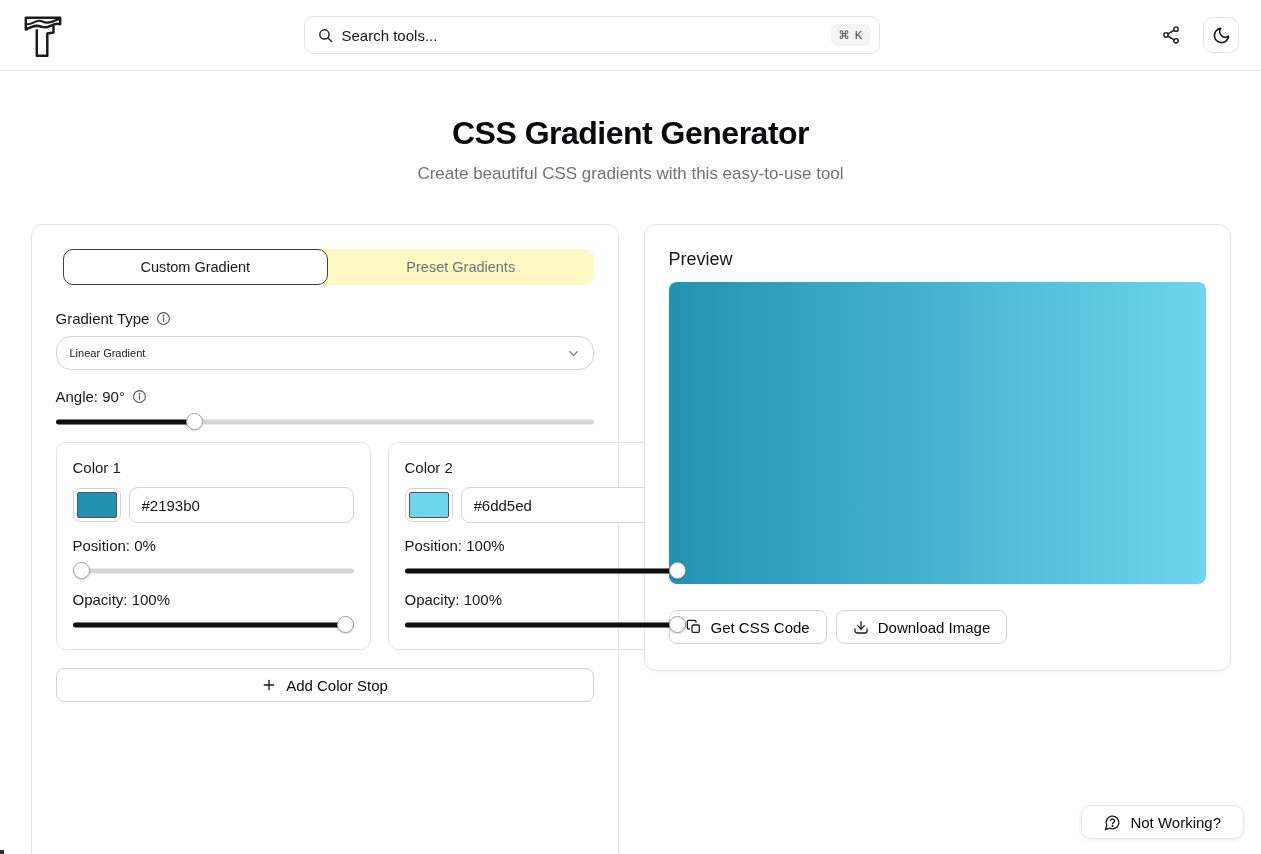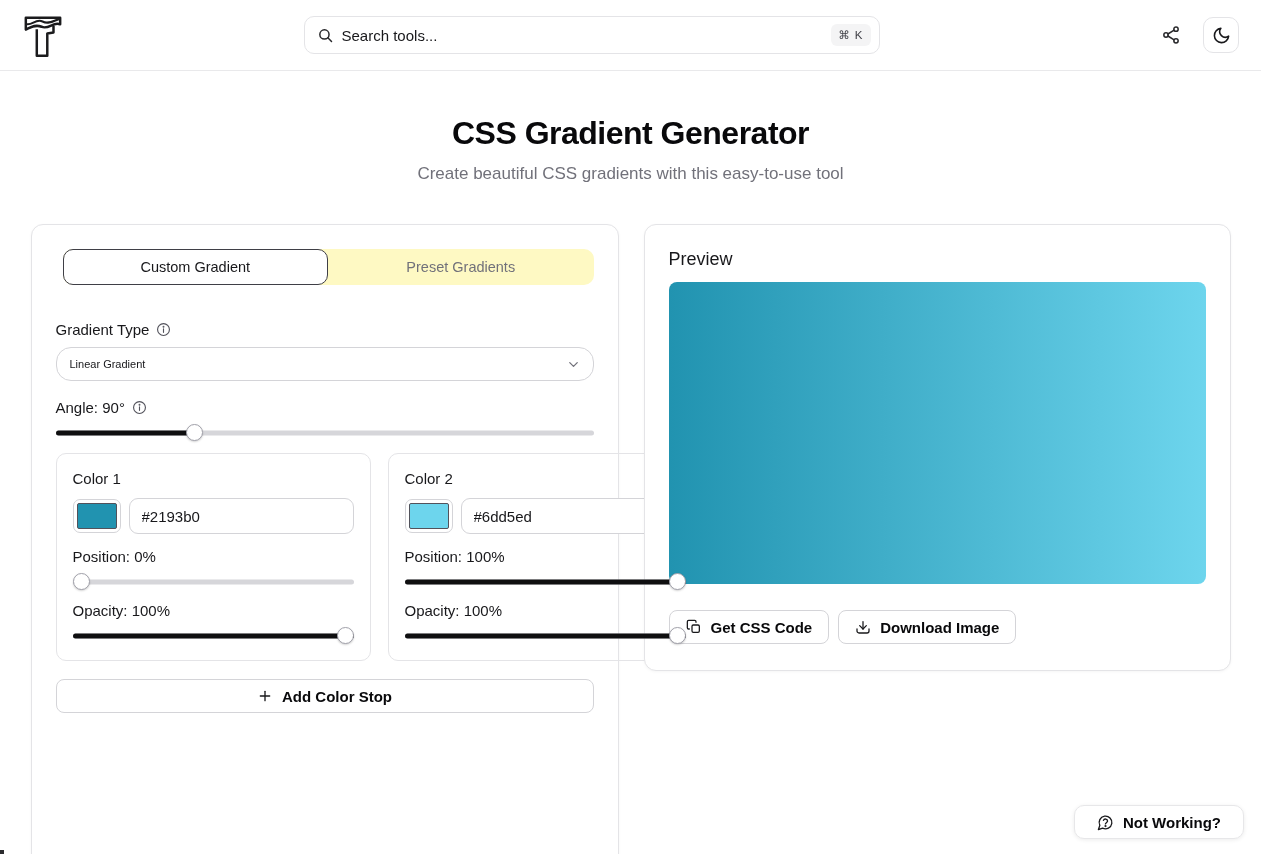--- a/index.html
+++ b/index.html
@@ -38,21 +38,21 @@
 
   
   .tabs { display: grid; grid-template-columns: 1fr 1fr; background: #fef9c3; border-radius: 10px; height: 36px; margin-left: 7px; }
   .tab { display: flex; align-items: center; justify-content: center; font-size: 14.5px;
     border-radius: 10px; cursor: pointer; color: #71717a; background: transparent; border: none;
     font-family: "Liberation Sans", sans-serif; }
   .tab.active { background: #fff; border: 1.5px solid #3f3f46; color: #18181b; font-weight: 500; }
 
   
   .field-label { display: flex; align-items: center; gap: 7px; font-size: 15px; color: #18181b; }
-  .mt-25 { margin-top: 36px; } .mt-18 { margin-top: 18px; align-items: center; } .mt-14 { margin-top: 14px; }
+  .mt-25 { margin-top: 25px; } .mt-18 { margin-top: 18px; align-items: center; } .mt-14 { margin-top: 14px; }
   .mt-12 { margin-top: 12px; } .mt-8 { margin-top: 8px; }
 
   
   .select { margin-top: 9px; height: 34px; border: 1px solid #d4d4d8; border-radius: 15px;
     display: flex; align-items: center; justify-content: space-between; padding: 0 12px 0 13px;
     font-size: 11px; cursor: pointer; background: #fff; }
 
   
   .slider { position: relative; height: 17px; cursor: pointer; }
   .slider .track { position: absolute; left: 0; right: 0; top: 50%; transform: translateY(-50%);
@@ -70,21 +70,21 @@
   .swatch-btn { width: 48px; height: 34px; border: 1px solid #d4d4d8; border-radius: 7px;
     background: #fff; padding: 3px; cursor: pointer; }
   .swatch-inner { width: 100%; height: 100%; border: 1px solid #52525b; border-radius: 2px; }
   .hex-input { flex: 1; height: 36px; border: 1px solid #d4d4d8; border-radius: 9px;
     font-size: 15px; padding: 0 12px; color: #18181b; outline: none;
     font-family: "Liberation Sans", sans-serif; min-width: 0; }
 
   
   .btn-outline { display: inline-flex; align-items: center; justify-content: center; gap: 9px;
     height: 34px; border: 1px solid #d4d4d8; border-radius: 8px; background: #fff;
-    font-size: 15px; font-weight: 700; color: #09090b; cursor: pointer; padding: 0 16px;
+    font-size: 15px; font-weight: 400; color: #09090b; cursor: pointer; padding: 0 16px;
     font-family: "Liberation Sans", sans-serif; }
   .add-stop { width: 100%; margin-top: 18px; }
 
   
   .preview-label { font-size: 18px; font-weight: 500; color: #18181b; }
   .preview-box { margin-top: 12px; height: 302px; border-radius: 8px; }
   .preview-actions { margin-top: 26px; display: flex; gap: 9px; padding-bottom: 2px; }
 
   
   .not-working { position: fixed; right: 17px; bottom: 15px; height: 34px; border-radius: 10px;

